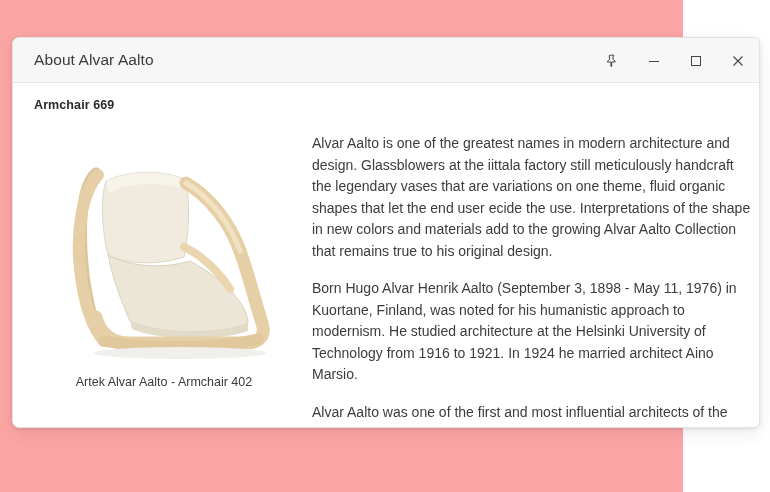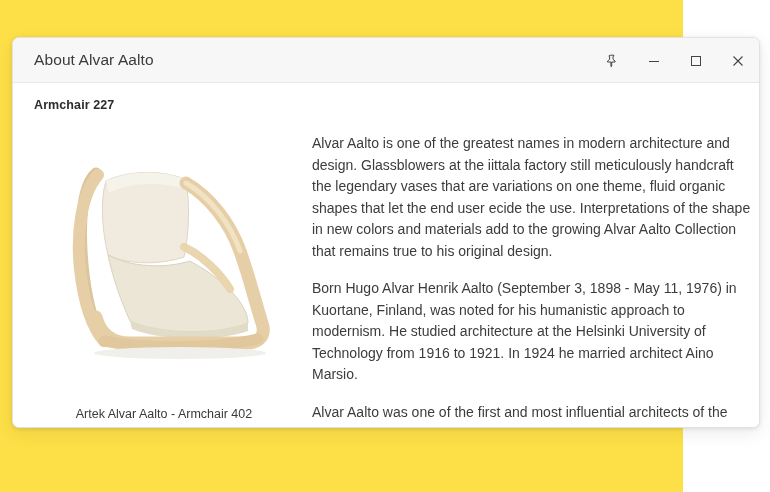--- a/index.html
+++ b/index.html
@@ -9,21 +9,21 @@
     height: 492px;
     background: #ffffff;
     font-family: "Liberation Sans", sans-serif;
     overflow: hidden;
   }
 
   #app-root {
     position: relative;
     width: 683px;
     height: 492px;
-    background: #fde047;
+    background: #fca5a5;
   }
 
   
   .window {
     position: absolute;
     left: 12px;
     top: 37px;
     width: 746px;
     height: 389px;
     background: #ffffff;
@@ -105,21 +105,20 @@
     align-items: flex-start;
   }
 
   
   .figure {
     width: 278px;
     margin-left: 12px;
     display: flex;
     flex-direction: column;
     align-items: center;
-    gap: 32px;
   }
 
   .chair-frame {
     width: 260px;
     height: 240px;
     position: relative;
   }
 
   .figure-caption {
     margin-top: 8px;
@@ -178,21 +177,21 @@
             <line x1="2.5" y1="2.5" x2="11.5" y2="11.5" stroke="currentColor" stroke-width="1.1"></line>
             <line x1="11.5" y1="2.5" x2="2.5" y2="11.5" stroke="currentColor" stroke-width="1.1"></line>
           </svg>
         </div>
 
       </div>
     </div>
 
     <div class="win-body">
 
-      <div class="section-title">Armchair 227</div>
+      <div class="section-title">Armchair 669</div>
 
       <div class="content">
 
         <div class="figure">
           <div class="chair-frame">
             <svg width="260" height="240" viewBox="0 0 260 240" aria-hidden="true">
 
               <rect x="0" y="0" width="260" height="240" fill="#ffffff"></rect>
 
               <path d="M62 46 C50 56, 46 86, 48 124 C50 160, 56 186, 64 206" fill="none" stroke="#dcc59c" stroke-width="11" stroke-linecap="round"></path>

